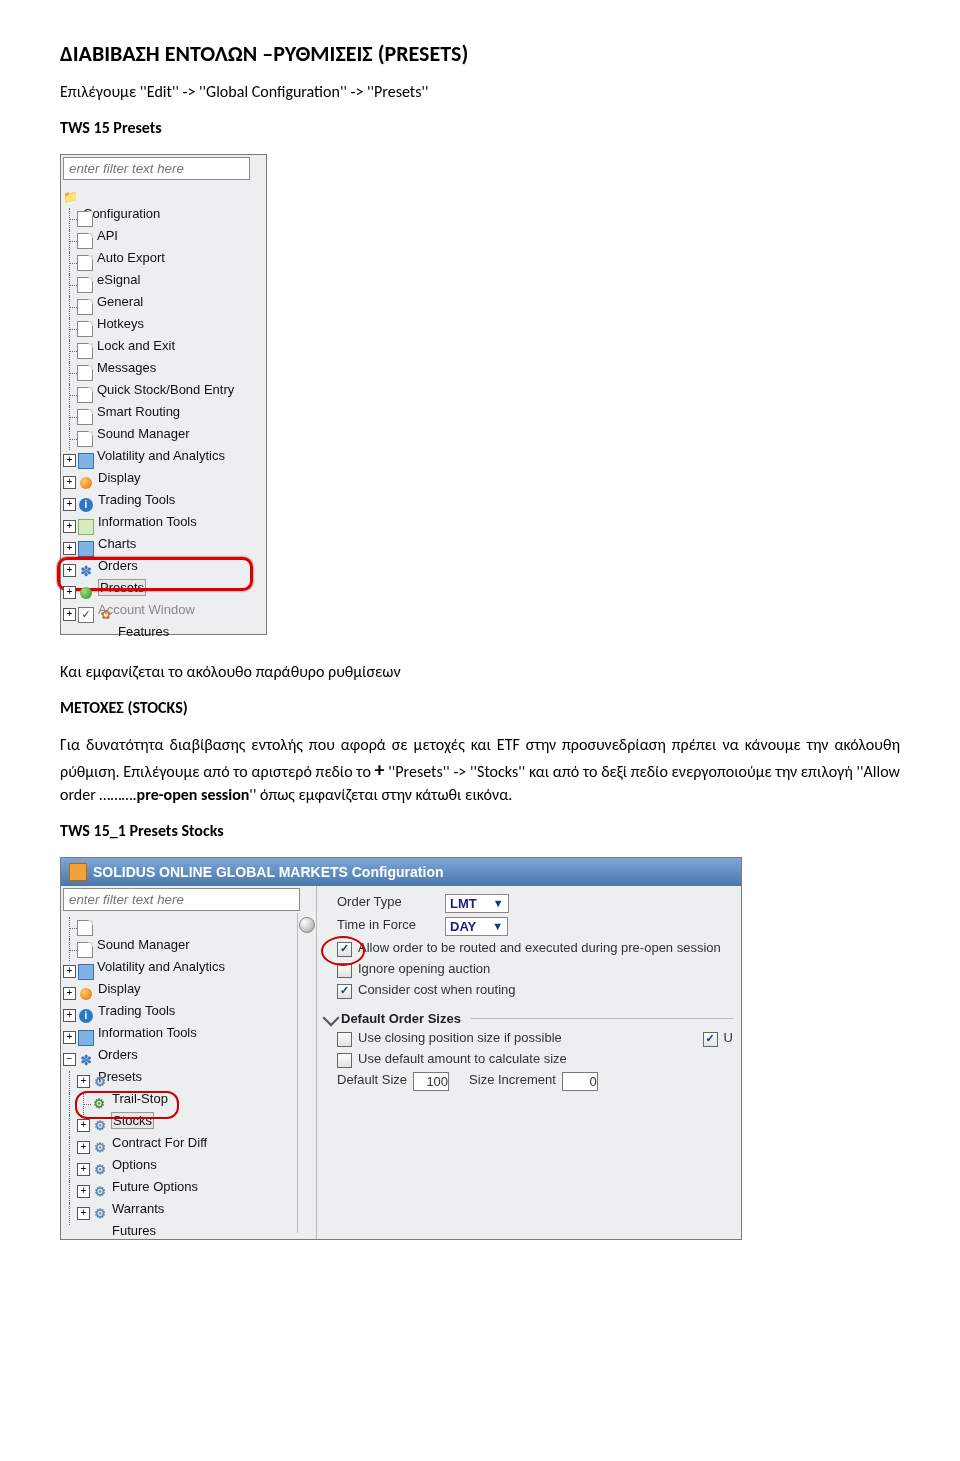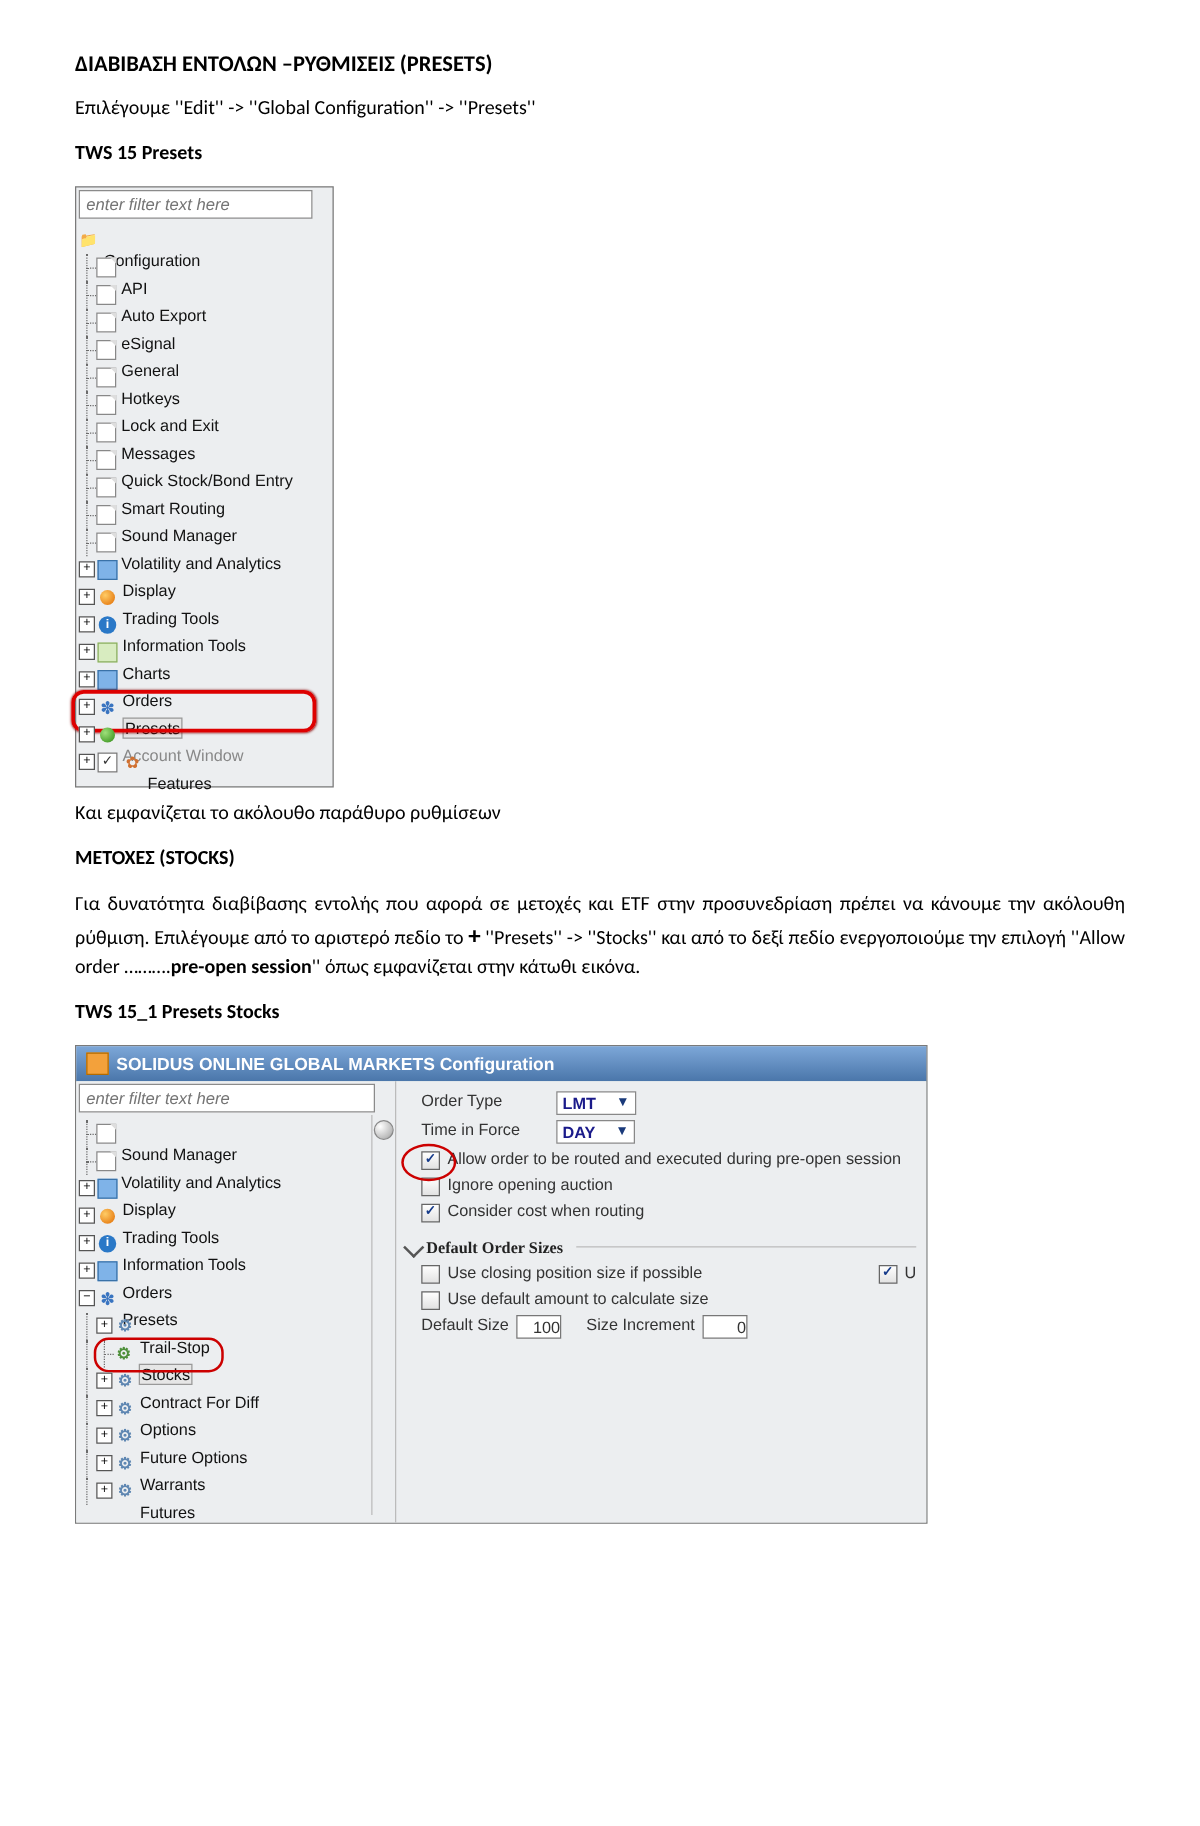--- a/index.html
+++ b/index.html
@@ -5,21 +5,21 @@
   body {
     margin: 0;
     padding: 40px 60px;
     font-family: Calibri, Arial, sans-serif;
     font-size: 16px;
     color: #000;
     background: #fff;
   }
   .title {
     font-weight: bold;
-    font-size: 18px;
+    font-size: 22px;
     margin-bottom: 14px;
   }
   .para {
     margin: 6px 0 14px 0;
     line-height: 1.4;
   }
   .bold { font-weight: bold; }
   .justify { text-align: justify; }
 
   
@@ -429,21 +429,21 @@
         <span class="expander">+</span>
         <span class="icon">
           <span class="icon-check">✓</span>
         </span>
         <span class="icon icon-flower">✿</span>
         <span class="label">Features</span>
       </div>
   </div>
 </div>
 
-<div class="para" style="margin-top:10px;">Και εμφανίζεται το ακόλουθο παράθυρο ρυθμίσεων</div>
+<div class="para" style="margin-top:26px;">Και εμφανίζεται το ακόλουθο παράθυρο ρυθμίσεων</div>
 
 <div class="para bold">ΜΕΤΟΧΕΣ (STOCKS)</div>
 
 <div class="para justify">
   <span>Για δυνατότητα διαβίβασης εντολής που αφορά σε μετοχές και ETF στην προσυνεδρίαση πρέπει να κάνουμε την ακόλουθη ρύθμιση. Επιλέγουμε από το αριστερό πεδίο το </span><span class="bold" style="font-size:20px;">+</span>
   <span>''Presets'' -&gt; ''Stocks'' και από το δεξί πεδίο  ενεργοποιούμε  την  επιλογή  ''Allow  order  ……….</span><span class="bold">pre-open  session</span><span>''  όπως  εμφανίζεται  στην κάτωθι εικόνα.</span>
 </div>
 
 <div class="para bold">TWS 15_1 Presets Stocks</div>
 
@@ -596,21 +596,21 @@
 
       <div class="checkrow">
         <span class="checkbox"></span>
         <span>Ignore opening auction</span>
       </div>
       <div class="checkrow">
         <span class="checkbox">✓</span>
         <span>Consider cost when routing</span>
       </div>
 
-      <div class="section-head" style="margin-top:10px;font-family:Liberation Serif, serif;">
+      <div class="section-head" style="margin-top:10px;">
         <span class="chev"></span>
         <span>Default Order Sizes</span>
         <span class="section-rule"></span>
       </div>
 
       <div class="checkrow">
         <span class="checkbox"></span>
         <span style="flex:1;">Use closing position size if possible</span>
         <span class="checkbox">✓</span>
         <span>U</span>

